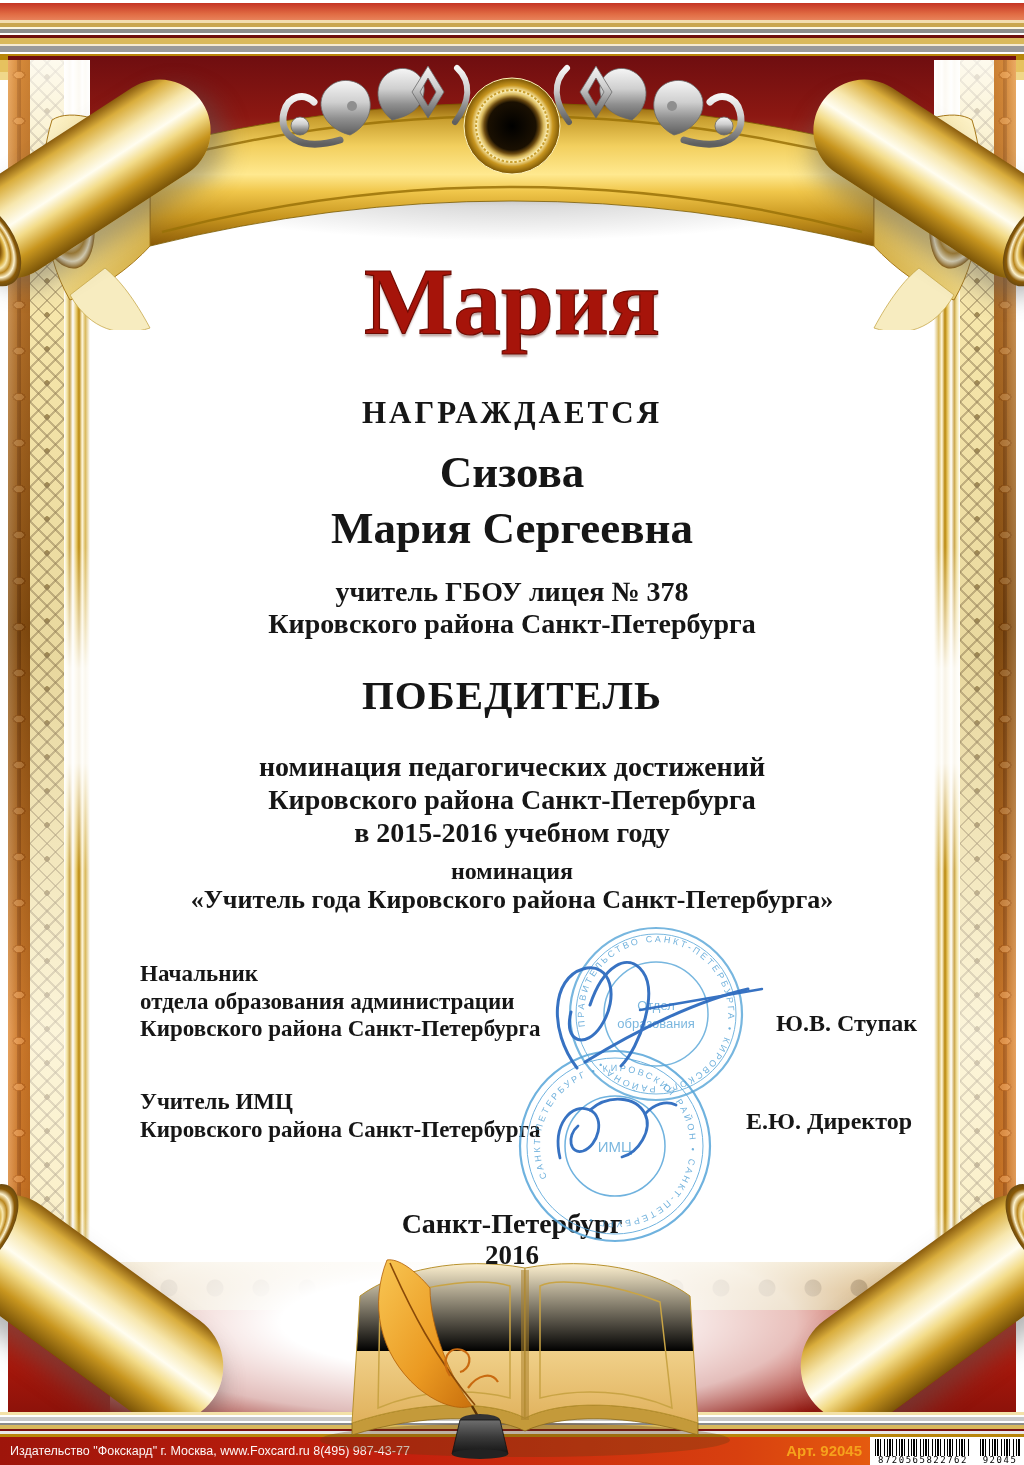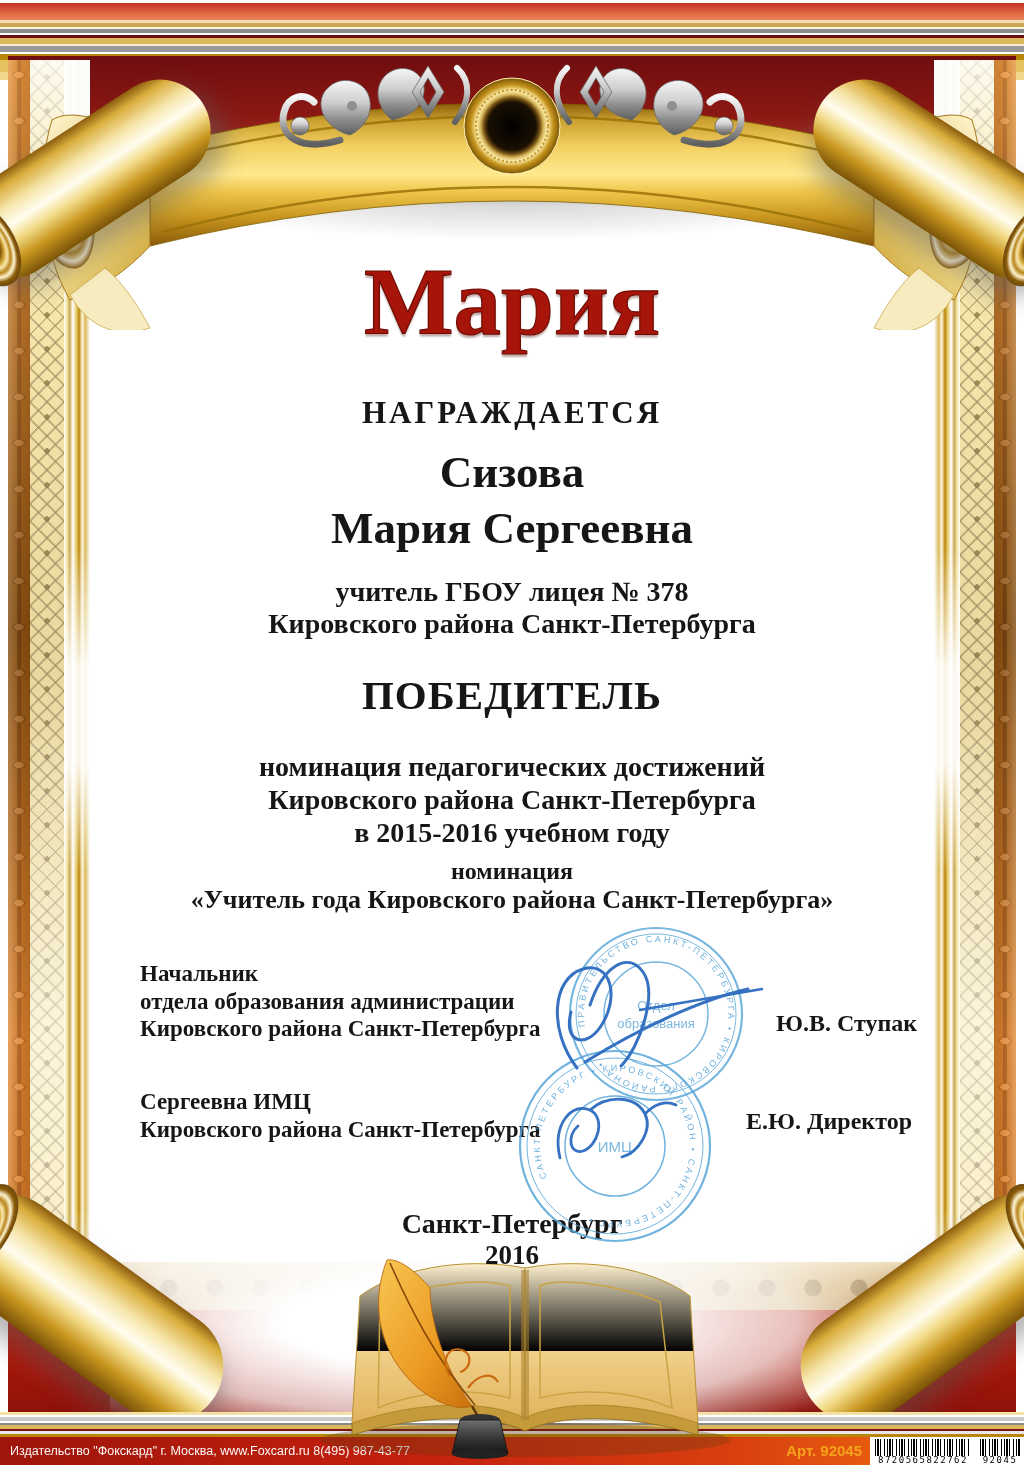--- a/index.html
+++ b/index.html
@@ -274,21 +274,21 @@
   <div class="t nomvalue">«Учитель года Кировского района Санкт-Петербурга»</div>
 
   <div class="sig-titles" id="sig1-titles">
     <div>Начальник</div>
     <div>отдела образования администрации</div>
     <div>Кировского района Санкт-Петербурга</div>
   </div>
   <div class="sig-name" id="sig1-name">Ю.В. Ступак</div>
 
   <div class="sig-titles" id="sig2-titles">
-    <div>Сергеевна ИМЦ</div>
+    <div>Учитель ИМЦ</div>
     <div>Кировского района Санкт-Петербурга</div>
   </div>
   <div class="sig-name" id="sig2-name">Е.Ю. Директор</div>
 
   <div class="t place">Санкт-Петербург</div>
   <div class="t year">2016</div>
 
   <svg class="stamp-svg" viewBox="0 0 1024 1465">
     <defs>
       <path id="s1r" d="M 656 942 a 72 72 0 1 1 -0.1 0"></path>

